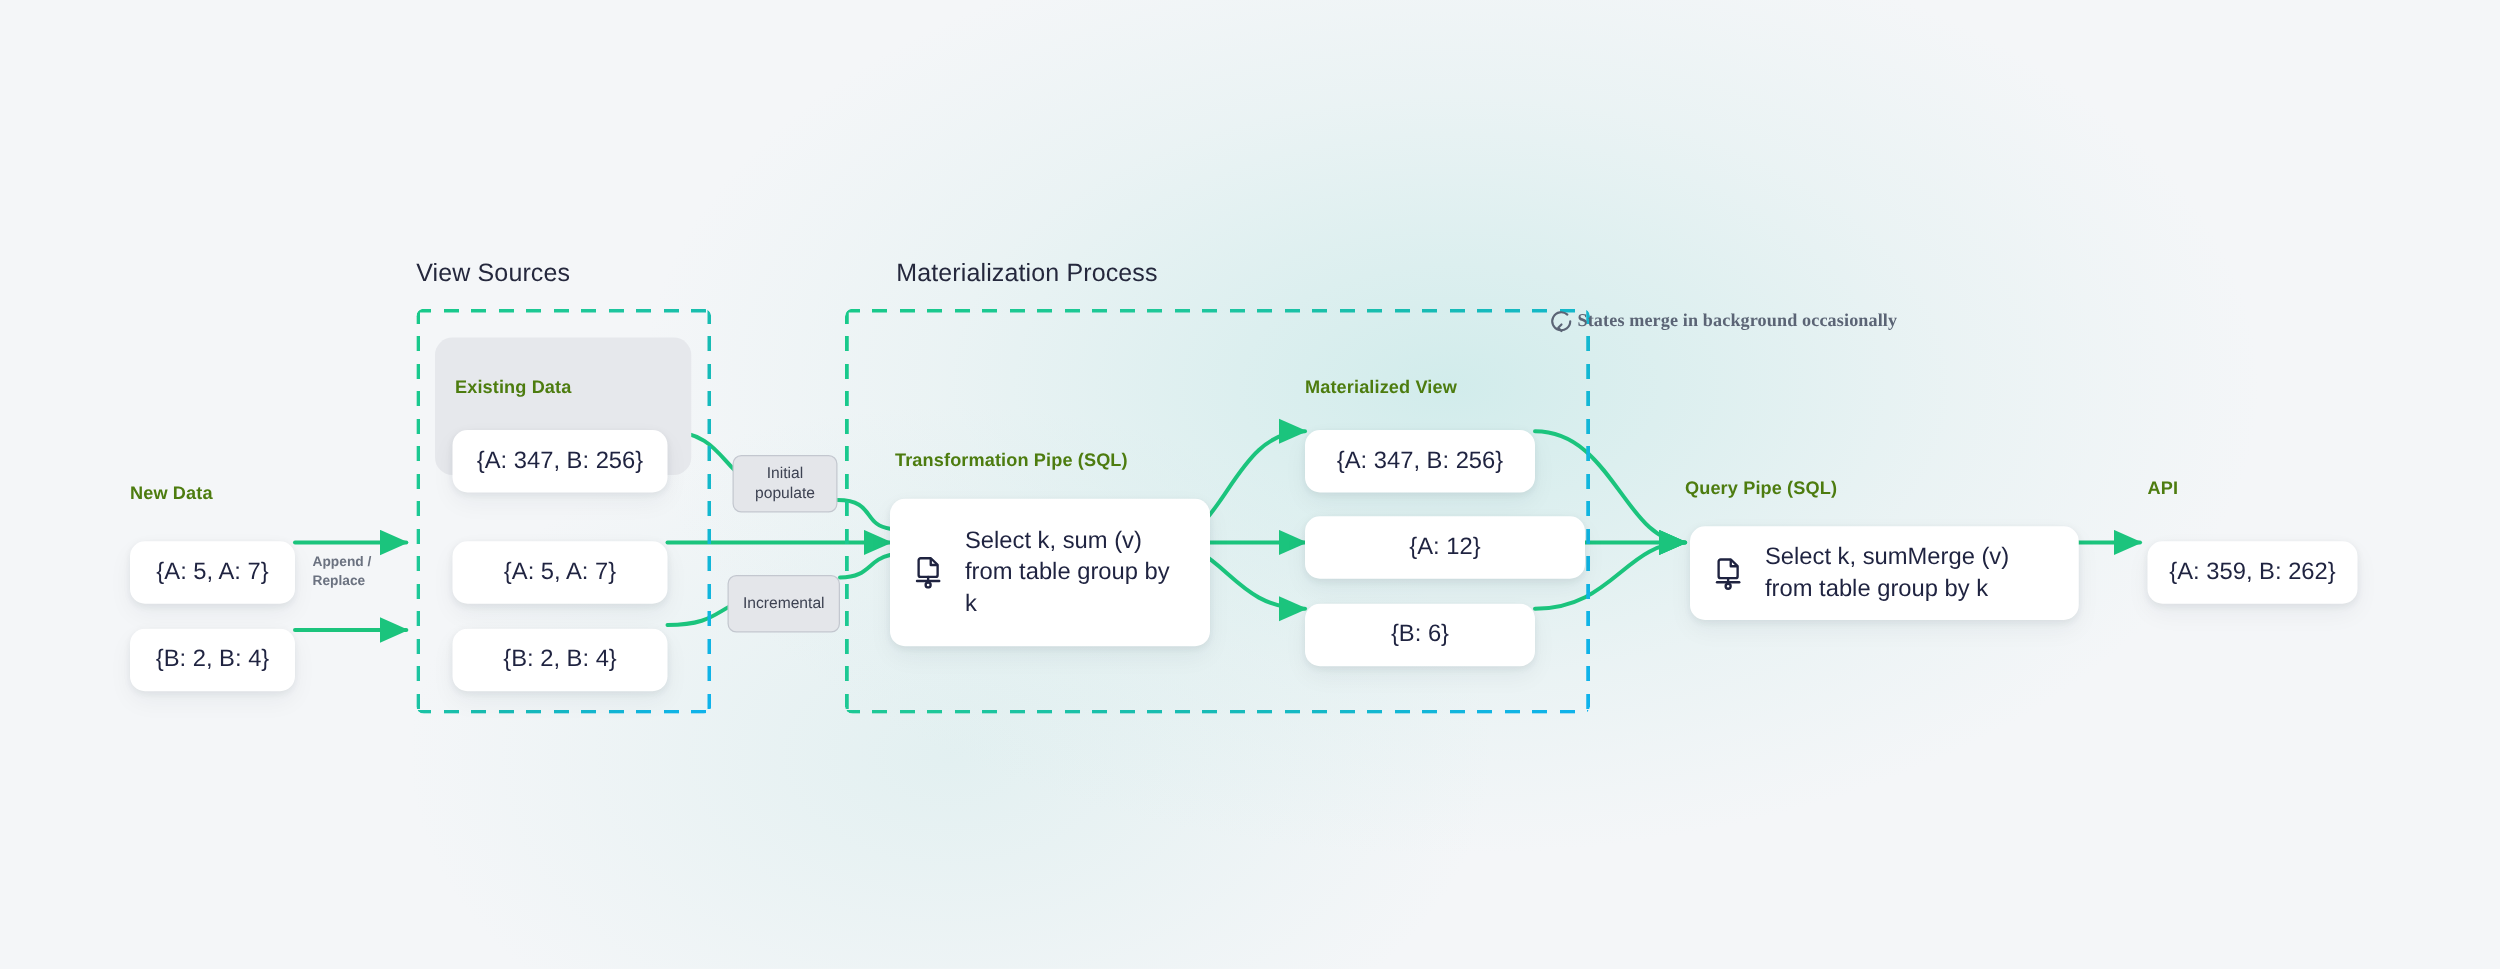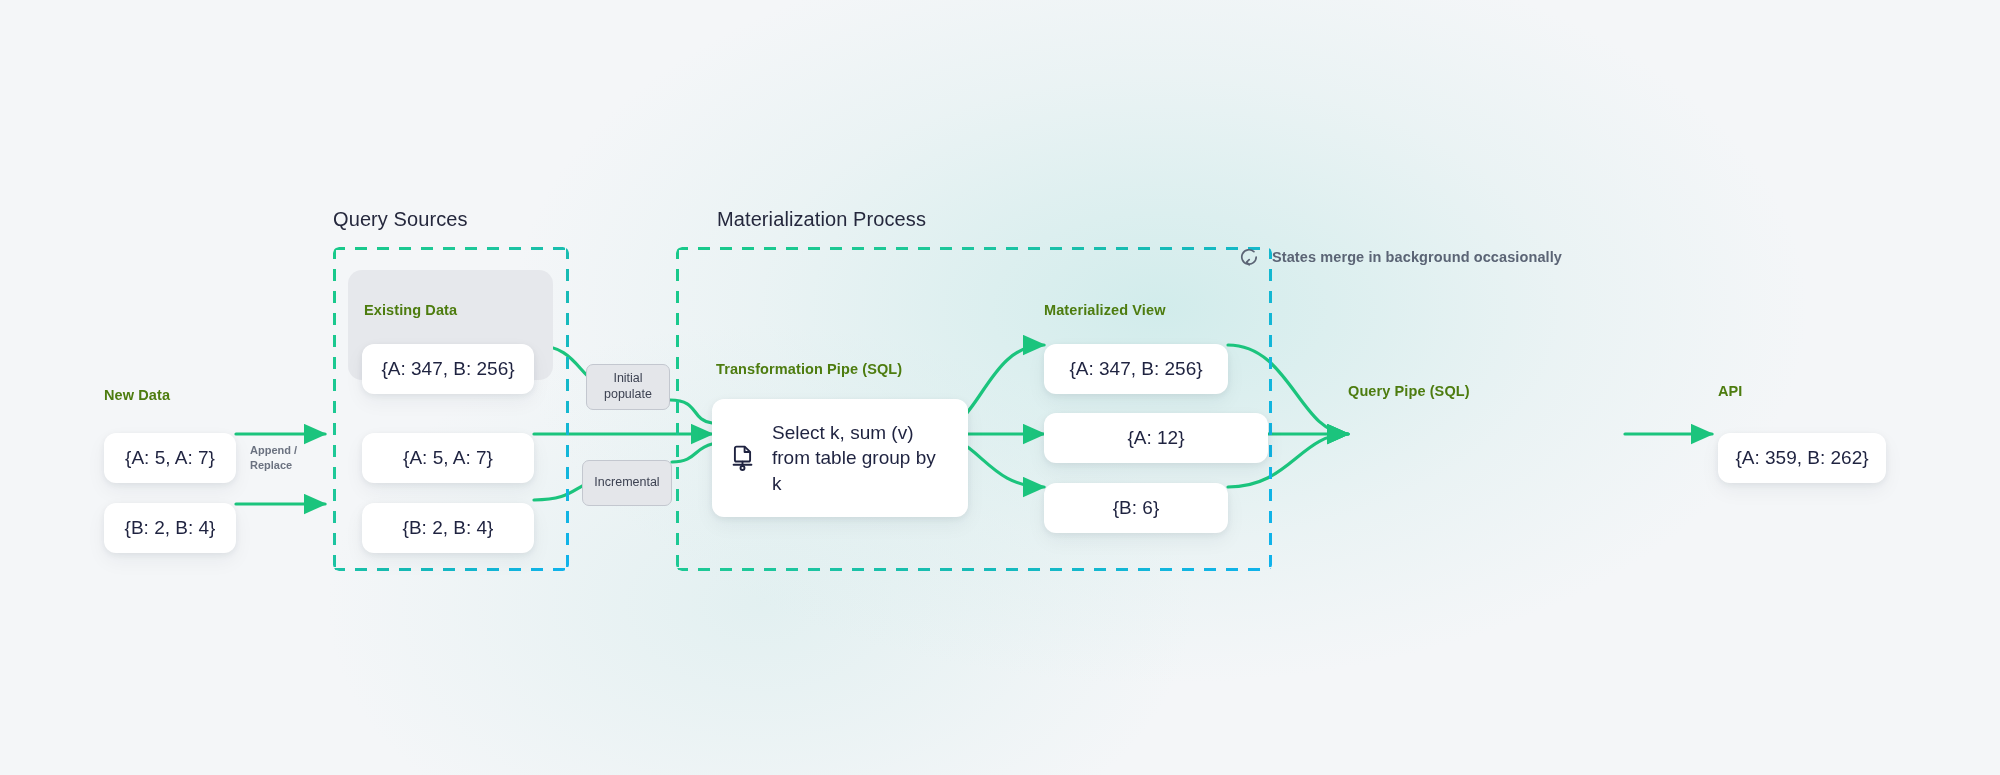--- a/index.html
+++ b/index.html
@@ -113,21 +113,22 @@
     white-space: pre-line;
     padding: 22px 9px;
     box-sizing: border-box;
   }
 
   
   .merge-note {
     position: absolute;
     display: flex;
     align-items: center;
-    gap: 12px;
+    gap: 2px;
+    font-family: Liberation Serif, serif;
   }
   .merge-note .txt {
     font-size: 14.5px;
     font-weight: 700;
     color: #5b6475;
     white-space: nowrap;
     letter-spacing: .1px;
   }
   .icon-wrap { display: inline-flex; align-items: center; justify-content: center; }
 </style>
@@ -162,21 +163,21 @@
       <path d="M930,434 C980,434 985,487 1044,487" marker-end="url(#ah)"></path>
 
       <path d="M1228,345 C1290,345 1300,434 1348,434" marker-end="url(#ah)"></path>
       <path d="M1228,434 L1348,434" marker-end="url(#ah)"></path>
       <path d="M1228,487 C1290,487 1300,434 1348,434" marker-end="url(#ah)"></path>
 
       <path d="M1625,434 L1712,434" marker-end="url(#ah)"></path>
     </g>
   </svg>
 
-  <div class="sec-title" style="left:333px; top:208px;">Query Sources</div>
+  <div class="sec-title" style="left:333px; top:208px;">View Sources</div>
   <div class="sec-title" style="left:676px; top:208px;margin-left:41px;">Materialization Process</div>
 
   <div class="region" style="left:333px; top:247px; width:230px; height:318px;"></div>
   <div class="region" style="left:676px; top:247px; width:590px; height:318px;"></div>
 
   <div class="grp-label" style="left:104px; top:375px;">New Data</div>
 
   <div class="card" style="left:104px; top:409px; width:132px; height:50px;">{A: 5, A: 7}</div>
   <div class="card" style="left:104px; top:479px; width:132px; height:50px;">{B: 2, B: 4}</div>
 
@@ -217,17 +218,29 @@
     <span class="icon-wrap">
       <svg width="22" height="22" viewBox="0 0 22 22" fill="none" xmlns="http://www.w3.org/2000/svg">
         <path d="M18.2 11a7.2 7.2 0 1 1-2.3-5.3" stroke="#5b6475" stroke-width="1.7" stroke-linecap="round"></path>
         <path d="M11.2 13.6l-2.6 2.6 2.6 2.6" stroke="#5b6475" stroke-width="1.7" stroke-linecap="round" stroke-linejoin="round"></path>
       </svg>
     </span>
     <span class="txt">States merge in background occasionally</span>
   </div>
 
   <div class="grp-label" style="left:1348px; top:371px;">Query Pipe (SQL)</div>
+  <div class="card sql" style="left:1352px; top:397px; width:273px; height:75px;">
+    <span class="icon-wrap">
+      <svg width="24" height="26" viewBox="0 0 24 26" fill="none" xmlns="http://www.w3.org/2000/svg">
+        <path d="M4.5 1.6h8.2l5.4 5.3v8.0a1.6 1.6 0 0 1-1.6 1.6H4.5a1.6 1.6 0 0 1-1.6-1.6V3.2A1.6 1.6 0 0 1 4.5 1.6z" stroke="#1f2340" stroke-width="1.9" stroke-linejoin="round"></path>
+        <path d="M12.6 1.8v5.2h5.2" stroke="#1f2340" stroke-width="1.9" stroke-linejoin="round"></path>
+        <path d="M10.5 16.6v3.1" stroke="#1f2340" stroke-width="1.9" stroke-linecap="round"></path>
+        <path d="M1.6 19.8h17.8" stroke="#1f2340" stroke-width="1.9" stroke-linecap="round"></path>
+        <circle cx="10.5" cy="23.0" r="2.0" stroke="#1f2340" stroke-width="1.9"></circle>
+      </svg>
+    </span>
+    <span class="sqltext">Select k, sumMerge (v) from table group by k</span>
+  </div>
 
   <div class="grp-label" style="left:1718px; top:371px;">API</div>
   <div class="card" style="left:1718px; top:409px; width:168px; height:50px;">{A: 359, B: 262}</div>
 
 </div>
 
 </body></html>

